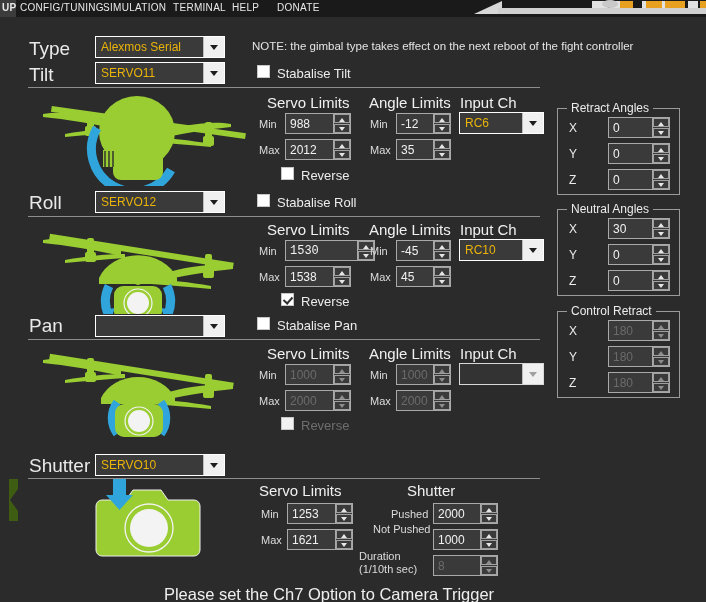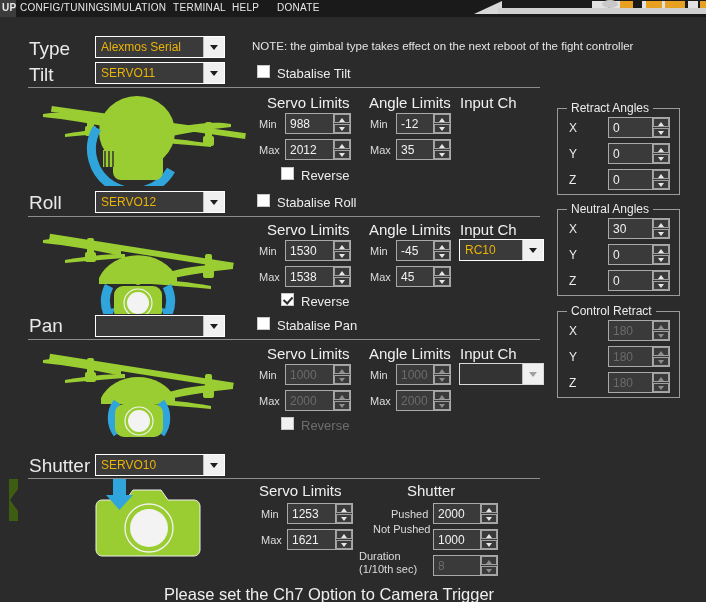--- a/index.html
+++ b/index.html
@@ -260,20 +260,24 @@
   </div>
   <div class="small" style="left:361px;top:127px;">Max</div>
   <div class="spin" style="left:387px;top:122px;width:55px;">
     <span class="val">35</span>
     <span class="btns">
         <span class="up"></span>
         <span class="dn"></span>
       </span>
   </div>
 
+  <div class="combo" style="left:450px;top:95px;width:85px;">
+    <span class="txt">RC6</span>
+    <span class="arrowbtn"></span>
+  </div>
 
   <div class="cb" style="left:272px;top:150px;"></div>
   <div class="cblabel" style="left:292px;top:151px;">Reverse</div>
 
   <div class="sec-label" style="left:20px;top:175px;">Roll</div>
   <div class="combo" style="left:86px;top:174px;width:130px;">
     <span class="txt">SERVO12</span>
     <span class="arrowbtn"></span>
   </div>
   <div class="cb" style="left:248px;top:177px;"></div>
@@ -305,21 +309,21 @@
       <circle cx="113" cy="85" r="11" fill="#f3f3f3"></circle>
       <circle cx="113" cy="85" r="14" fill="none" stroke="#f3f3f3" stroke-width="1.2"></circle>
     </svg>
   </div>
 
   <div class="hdr" style="left:258px;top:204px;">Servo Limits</div>
   <div class="hdr" style="left:360px;top:204px;">Angle Limits</div>
   <div class="hdr" style="left:451px;top:204px;">Input Ch</div>
 
   <div class="small" style="left:250px;top:228px;">Min</div>
-  <div class="spin" style="left:276px;top:223px;width:66px;">
+  <div class="spin" style="left:276px;top:223px;width:90px;font-family:Liberation Mono, monospace;">
     <span class="val">1530</span>
     <span class="btns">
         <span class="up"></span>
         <span class="dn"></span>
       </span>
   </div>
   <div class="small" style="left:250px;top:254px;">Max</div>
   <div class="spin" style="left:276px;top:249px;width:66px;">
     <span class="val">1538</span>
     <span class="btns">

